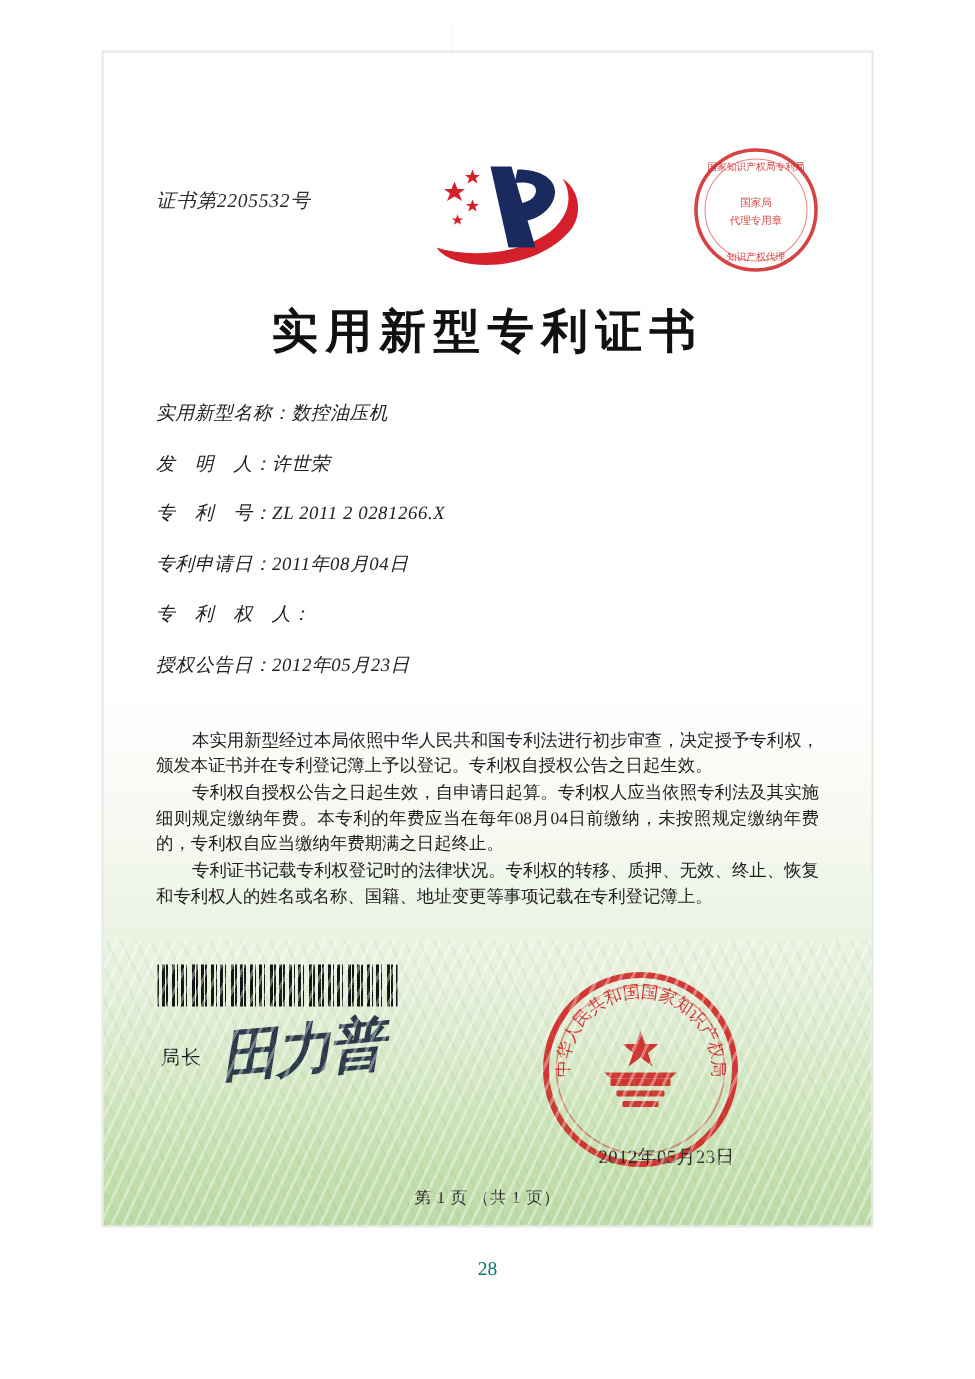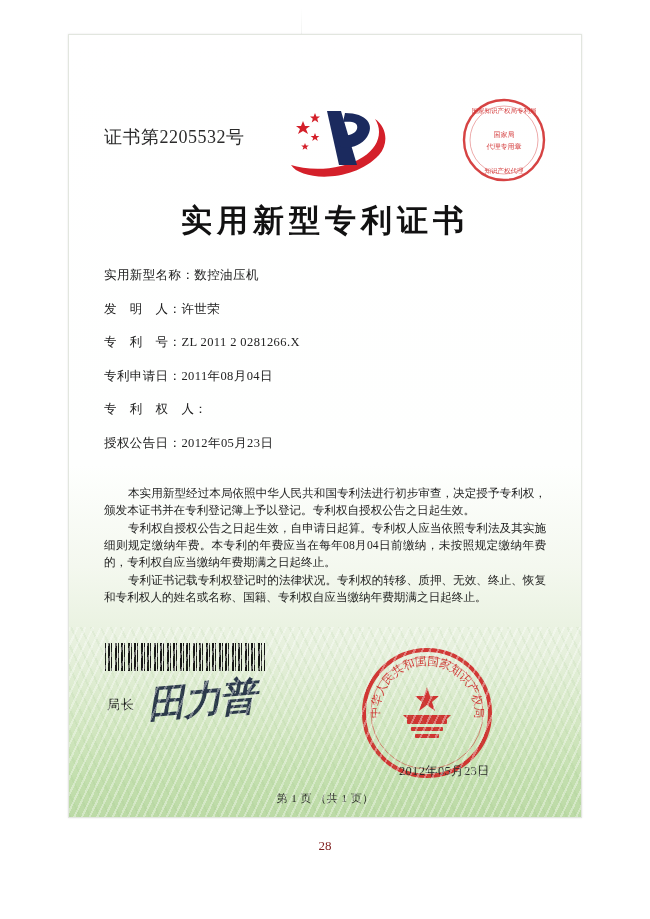--- a/index.html
+++ b/index.html
@@ -64,23 +64,24 @@
       repeating-linear-gradient(115deg, rgba(255,255,255,0.35) 0 2px, rgba(255,255,255,0) 2px 7px),
       repeating-linear-gradient(65deg, rgba(140,185,120,0.10) 0 2px, rgba(255,255,255,0) 2px 9px);
     pointer-events: none;
   }
 
   
   .cert-no {
     position: absolute;
     left: 35px;
     top: 90px;
-    font-size: 18px;
+    font-size: 13px;
     letter-spacing: 0.5px;
     color: #2b2b2b;
+    font-style: italic;
   }
 
   
   .logo {
     position: absolute;
     left: 214px;
     top: 68px;
     width: 110px;
     height: 78px;
   }
@@ -107,20 +108,21 @@
     letter-spacing: 5px;
     color: #111111;
   }
 
   
   .fields {
     position: absolute;
     left: 35px;
     top: 232px;
     width: 440px;
+    font-style: italic;
   }
   .field {
     display: flex;
     align-items: baseline;
     margin-bottom: 16.5px;
     font-size: 12.5px;
     color: #222;
   }
   .field .k {
     white-space: pre;
@@ -213,21 +215,21 @@
     letter-spacing: 0.5px;
   }
 
   
   .folio {
     position: absolute;
     left: 0; right: 0;
     top: 838px;
     text-align: center;
     font-size: 13px;
-    color: #7f1d1d;
+    color: #0f766e;
     font-family: "Liberation Serif", serif;
   }
 </style>
 </head>
 <body>
 
 <div class="scan">
 
   <div class="fold"></div>
 
@@ -289,21 +291,21 @@
       </div>
       <div class="field">
         <span class="k">授权公告日：</span>
         <span class="v">2012年05月23日</span>
       </div>
     </div>
 
     <div class="body-text">
       <p>本实用新型经过本局依照中华人民共和国专利法进行初步审查，决定授予专利权，颁发本证书并在专利登记簿上予以登记。专利权自授权公告之日起生效。</p>
       <p>专利权自授权公告之日起生效，自申请日起算。专利权人应当依照专利法及其实施细则规定缴纳年费。本专利的年费应当在每年08月04日前缴纳，未按照规定缴纳年费的，专利权自应当缴纳年费期满之日起终止。</p>
-      <p>专利证书记载专利权登记时的法律状况。专利权的转移、质押、无效、终止、恢复和专利权人的姓名或名称、国籍、专利权自应当缴纳年费期满之日起终止。</p>
+      <p>专利证书记载专利权登记时的法律状况。专利权的转移、质押、无效、终止、恢复和专利权人的姓名或名称、国籍、地址变更等事项记载在专利登记簿上。</p>
     </div>
 
     <div class="barcode"></div>
 
     <div class="sig-label">局长</div>
     <div class="sig-script">田力普</div>
 
     <div class="seal">
       <svg viewBox="0 0 136 136" width="136" height="136" aria-hidden="true">
         <circle cx="68" cy="68" r="63" fill="none" stroke="#cf2222" stroke-width="4" opacity="0.9"></circle>

